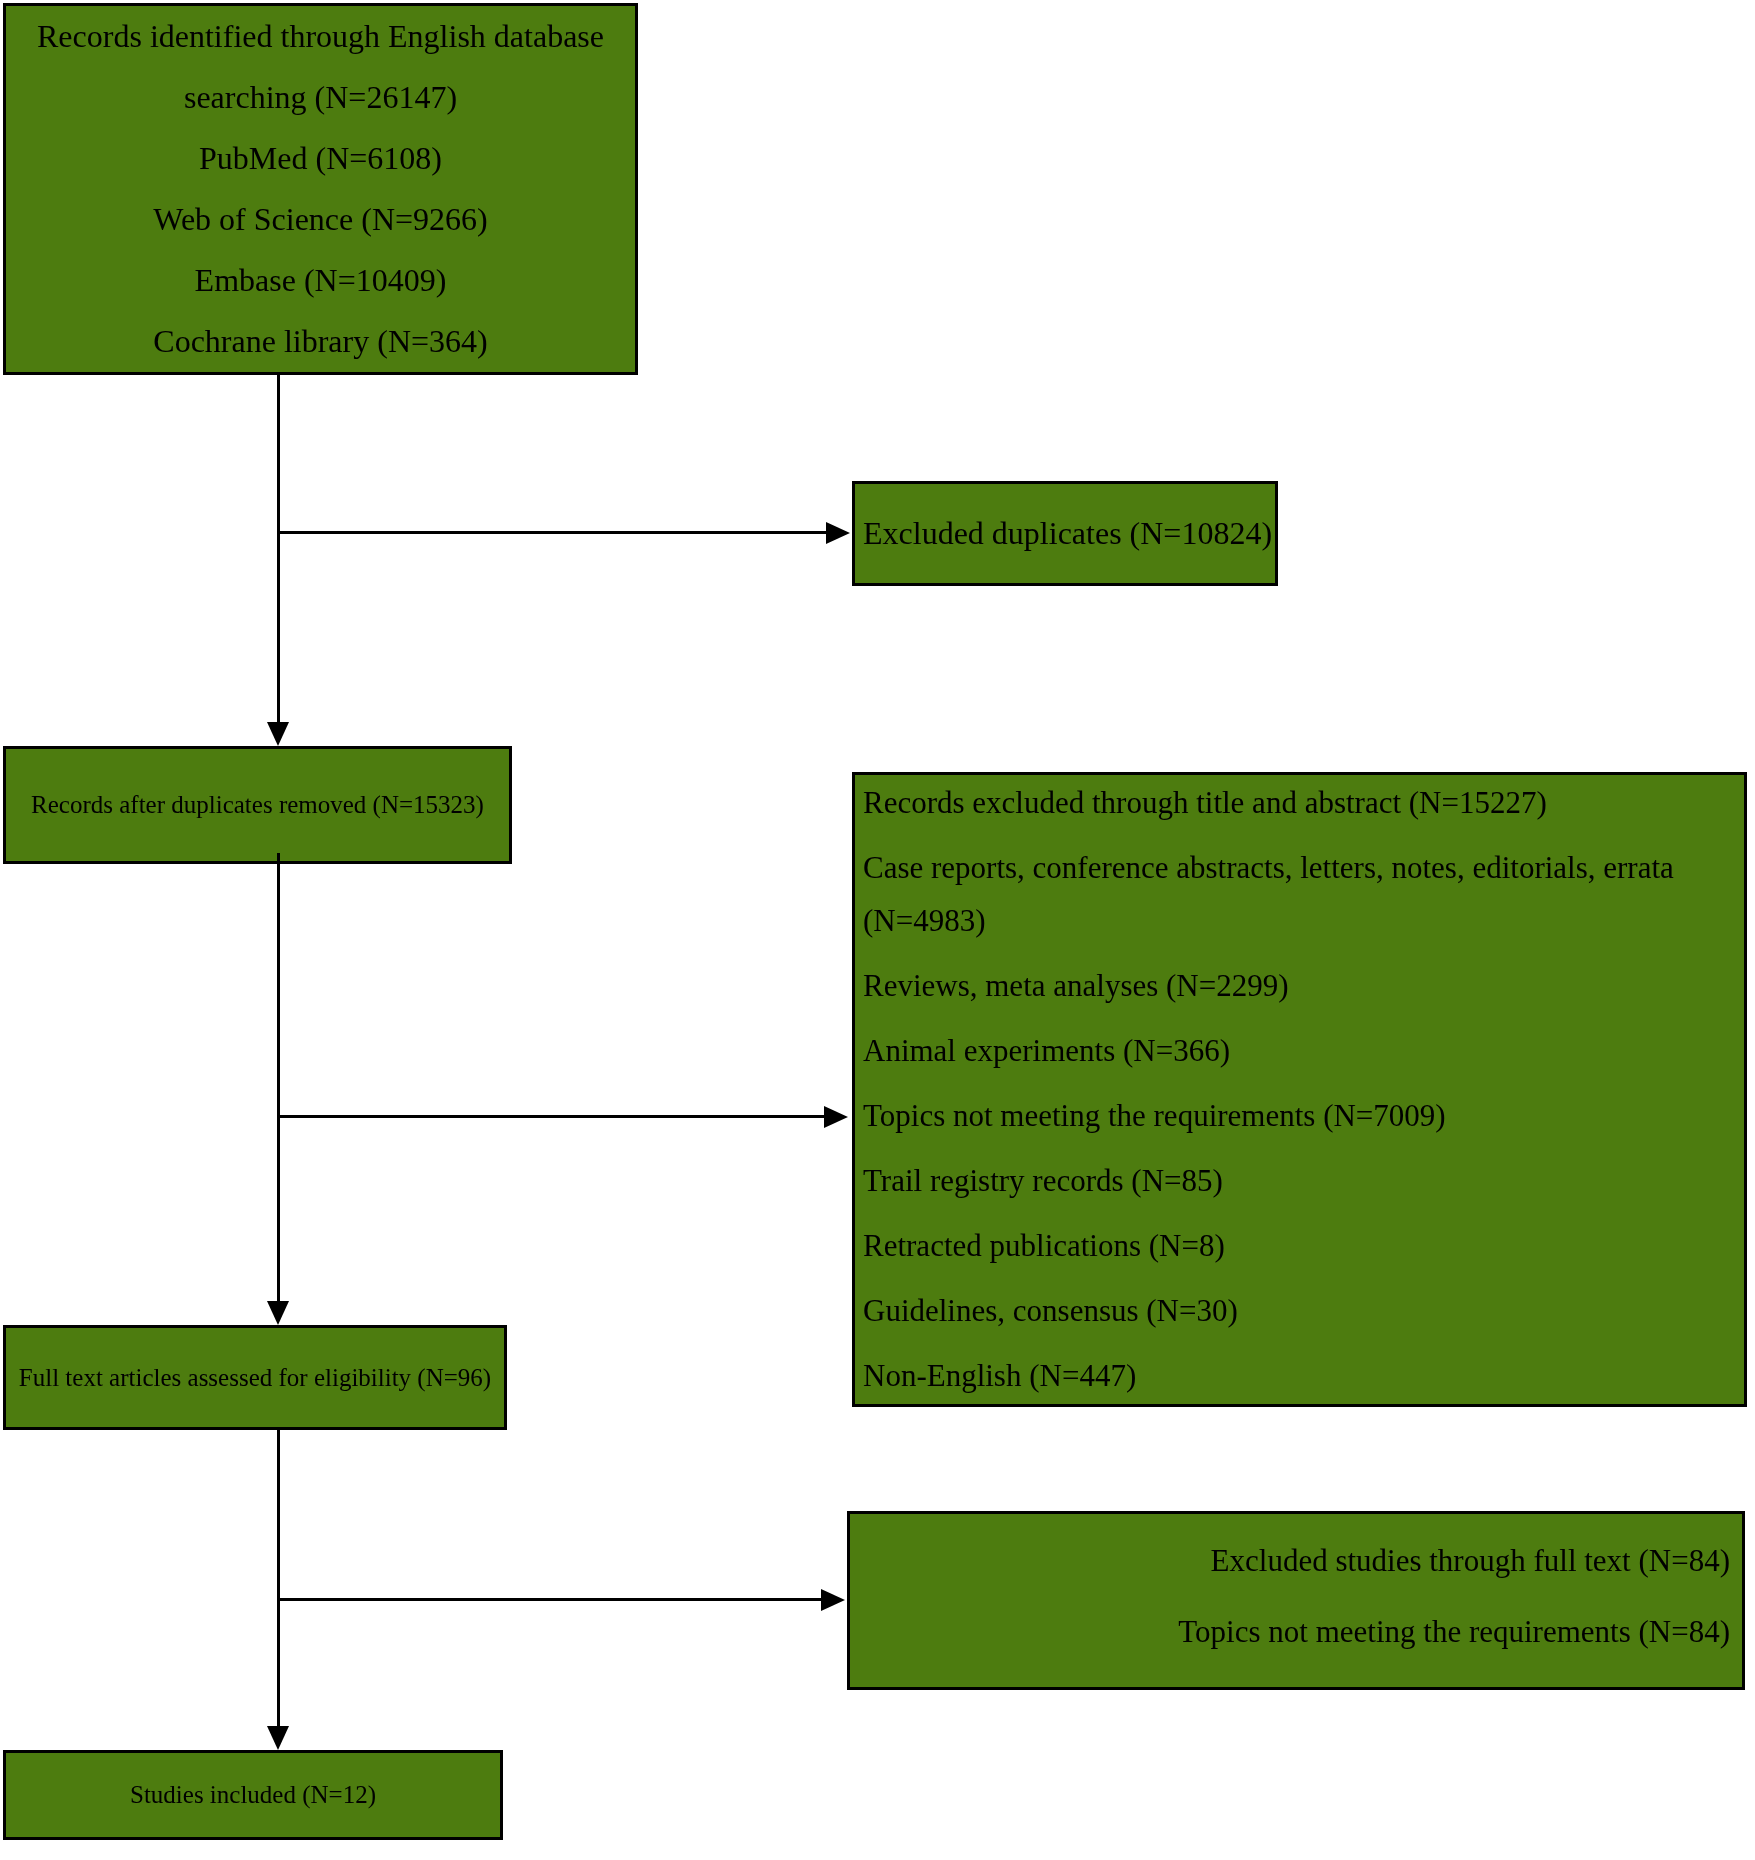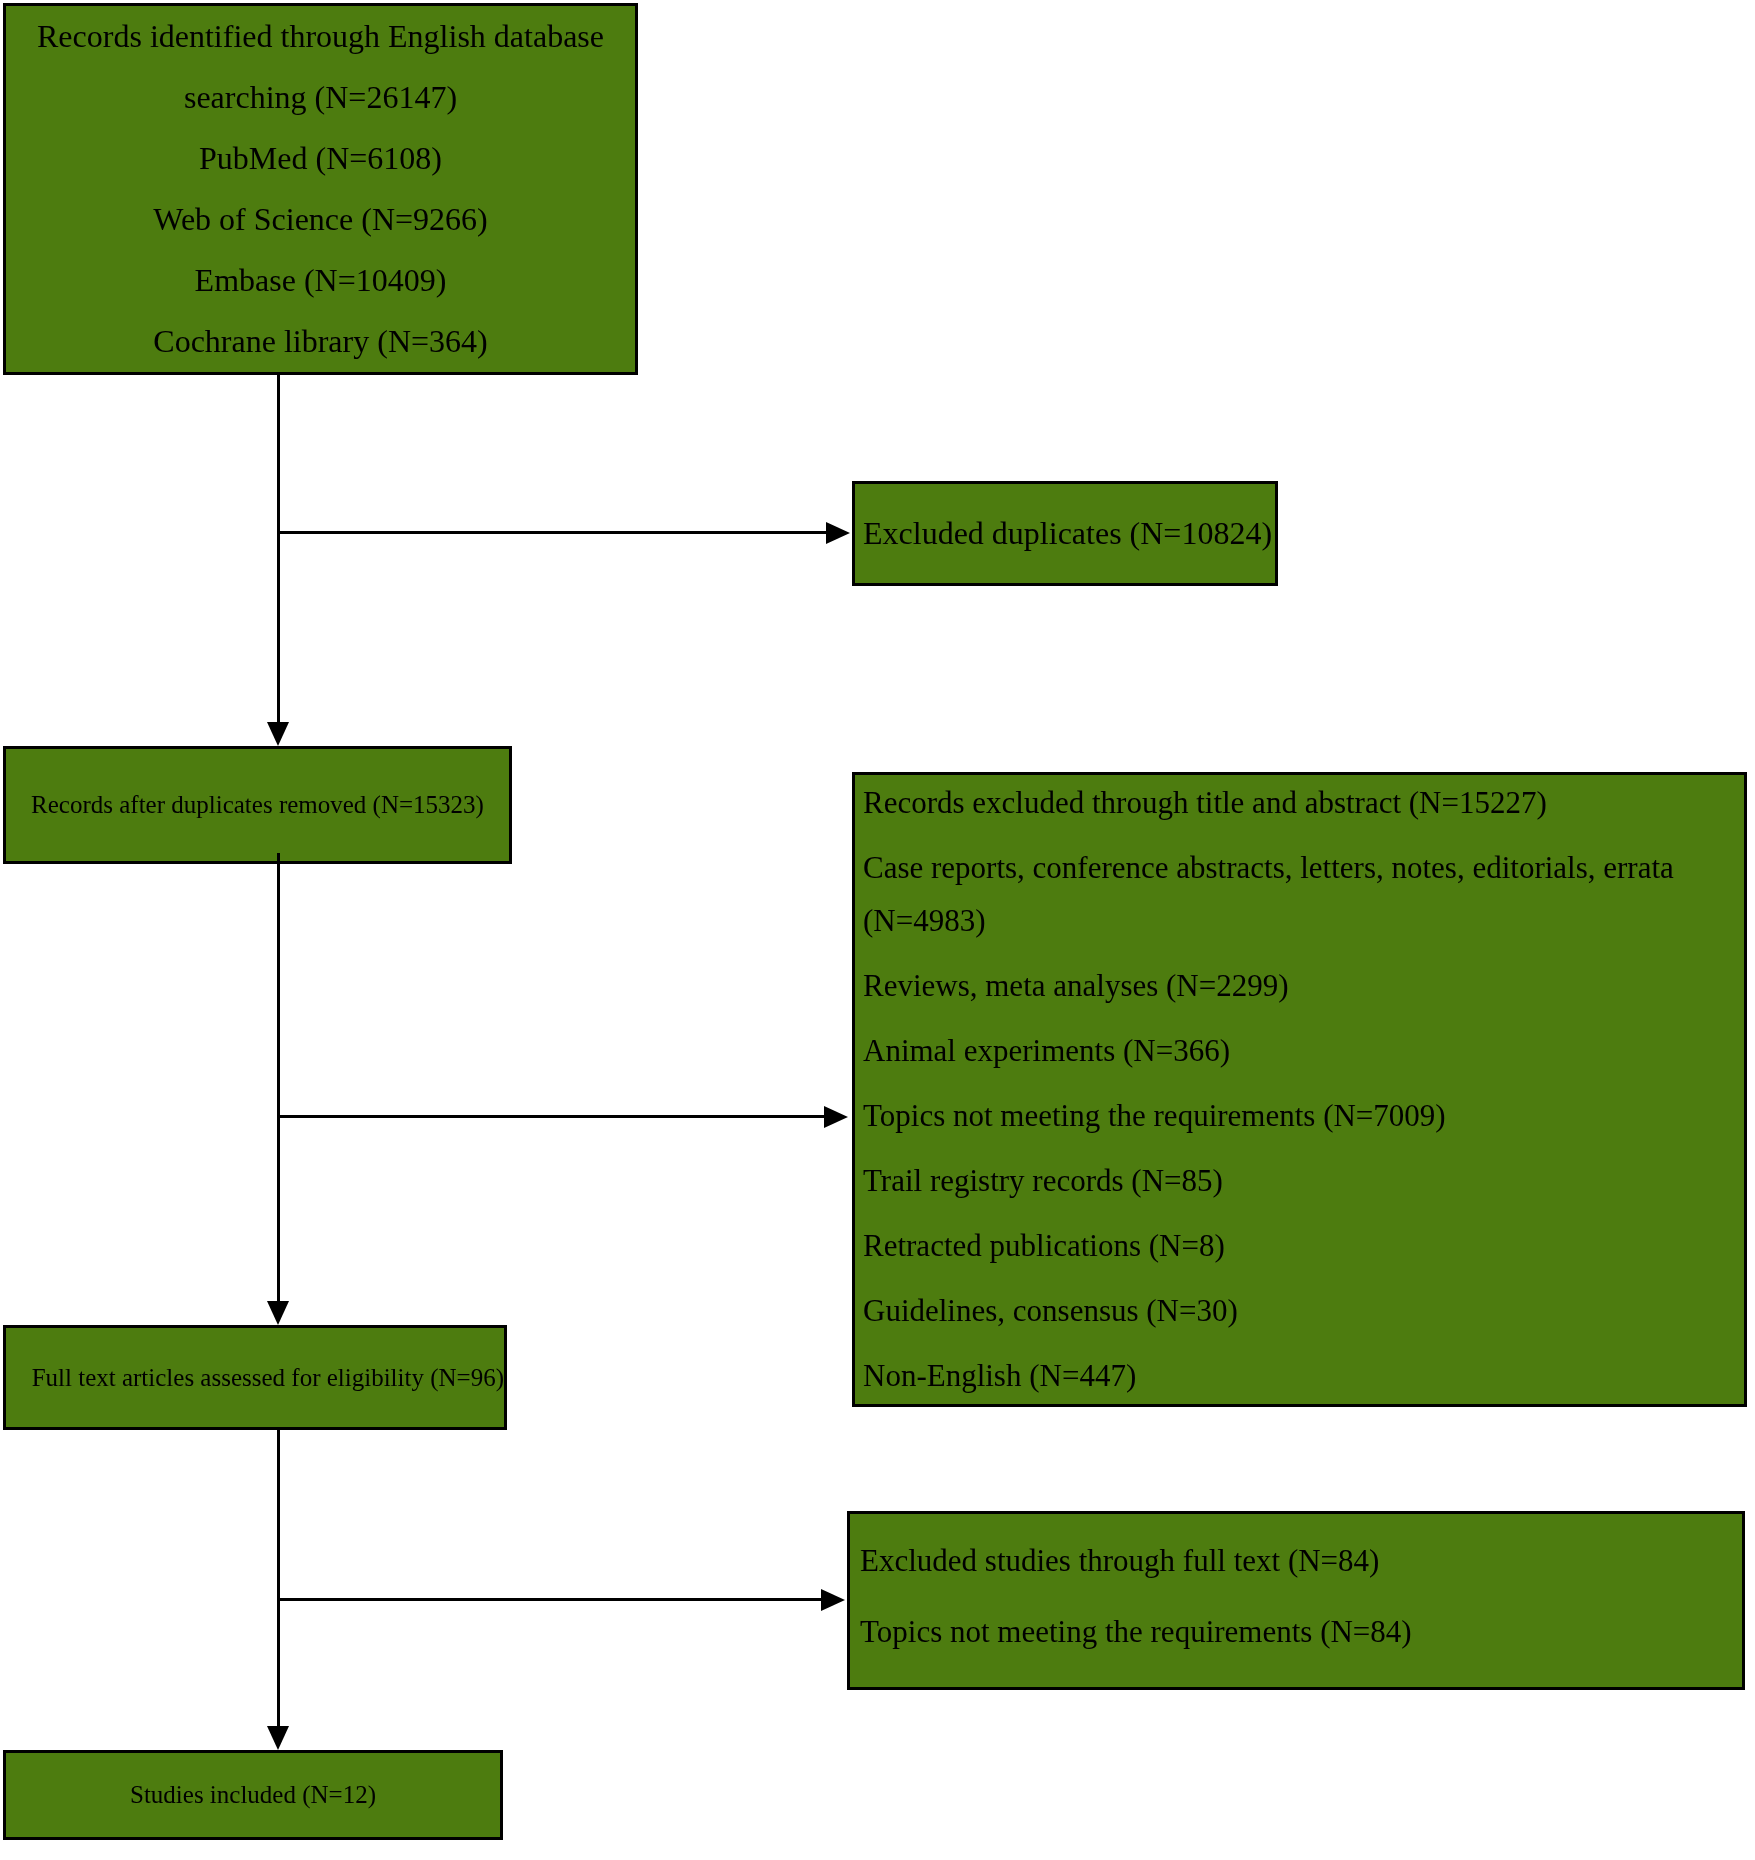--- a/index.html
+++ b/index.html
@@ -39,29 +39,29 @@
   }
   
   .box-ta-excluded {
     left: 852px; top: 772px; width: 895px; height: 635px;
     padding: 1px 12px 6px 8px; font-size: 31px;
   }
   .box-ta-excluded .item { line-height: 53px; margin-bottom: 12px; }
   
   .box-fulltext {
     left: 3px; top: 1325px; width: 504px; height: 105px;
-    display: flex; align-items: center; justify-content: flex-end;
+    display: flex; align-items: center; justify-content: center;
     font-size: 25px; white-space: nowrap;
   }
   
   .box-ft-excluded {
     left: 847px; top: 1511px; width: 898px; height: 179px;
     padding: 20px 12px 0 10px; font-size: 31px;
   }
-  .box-ft-excluded .item { line-height: 53px; margin-bottom: 18px; }
+  .box-ft-excluded .item { line-height: 53px; margin-bottom: 18px; text-align: right; }
   
   .box-included {
     left: 3px; top: 1750px; width: 500px; height: 90px;
     display: flex; align-items: center; justify-content: center;
     font-size: 25px; white-space: nowrap;
   }
   
   .vline { position: absolute; width: 3px; background: #000000; }
   .hline { position: absolute; height: 3px; background: #000000; }
   

